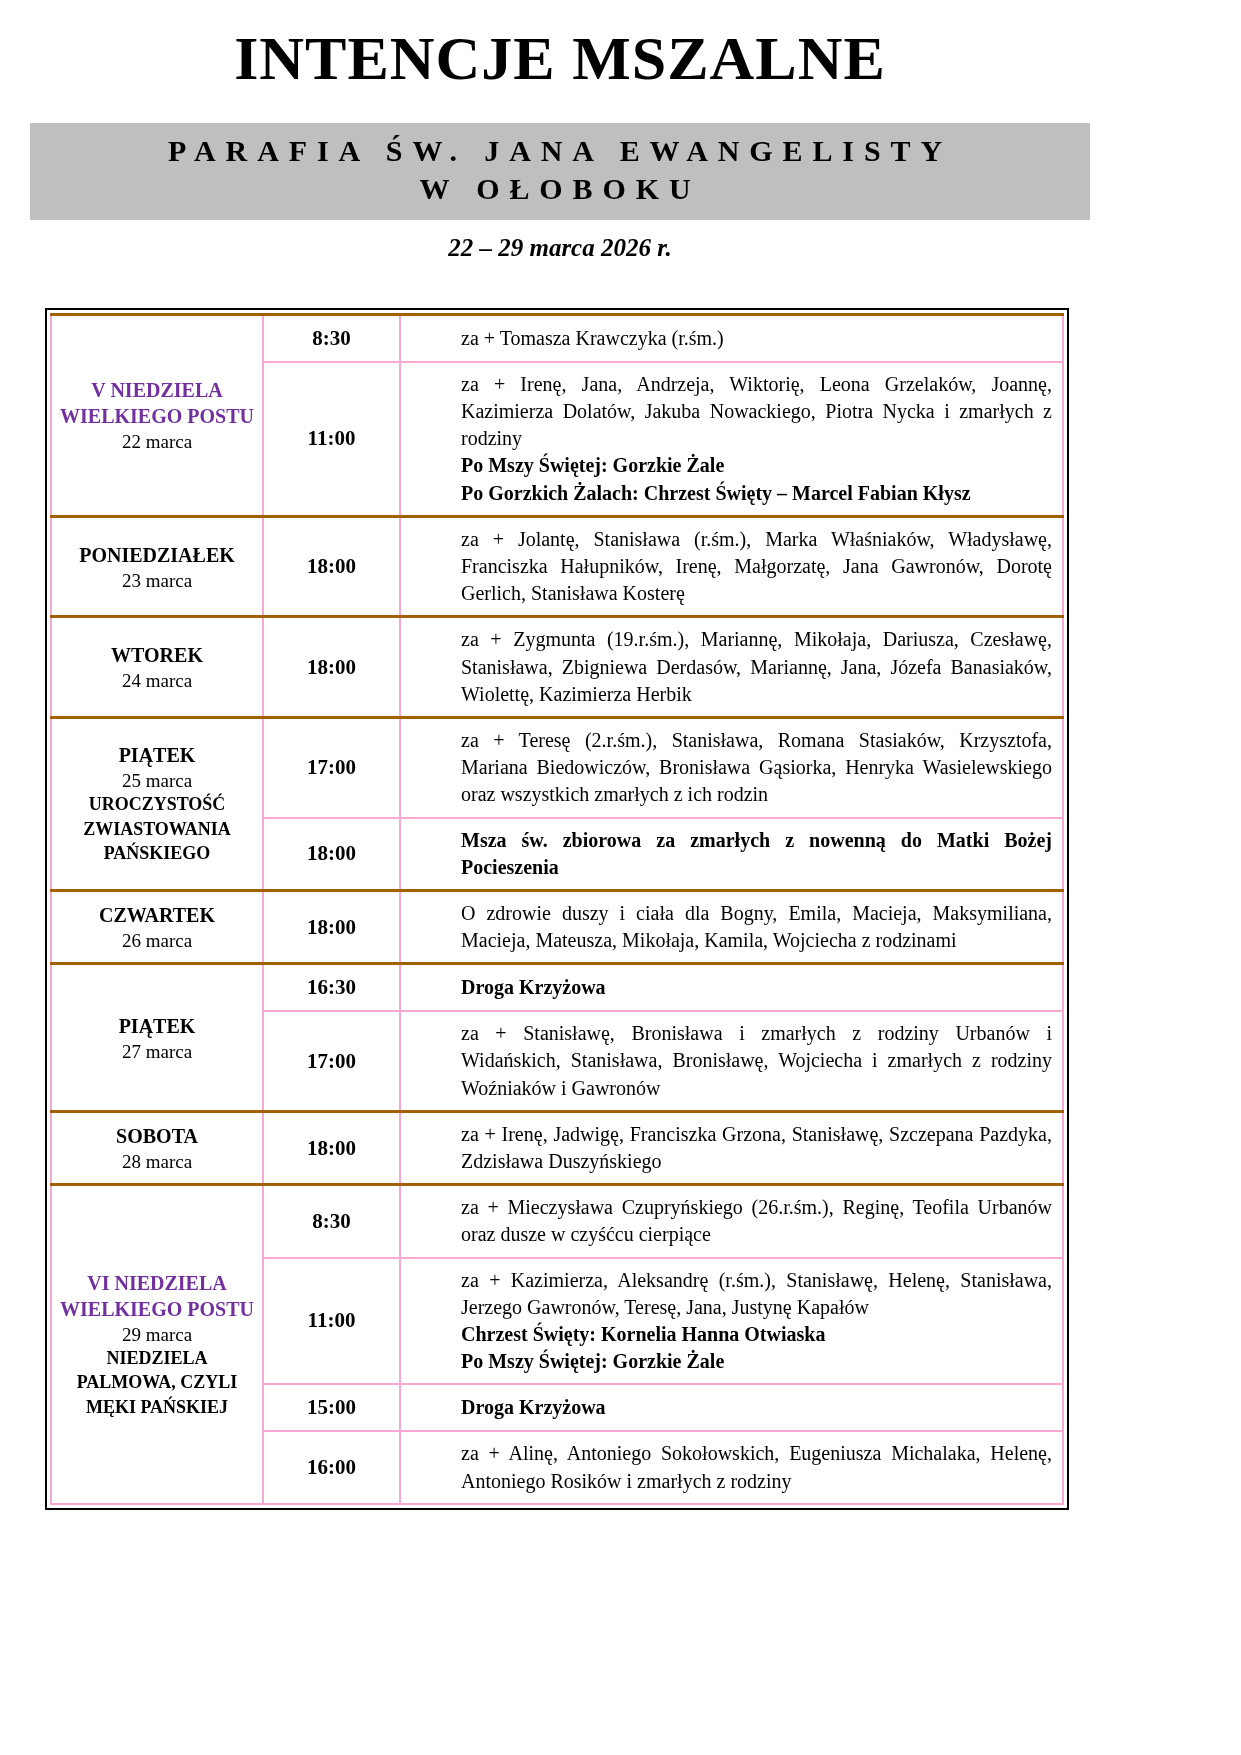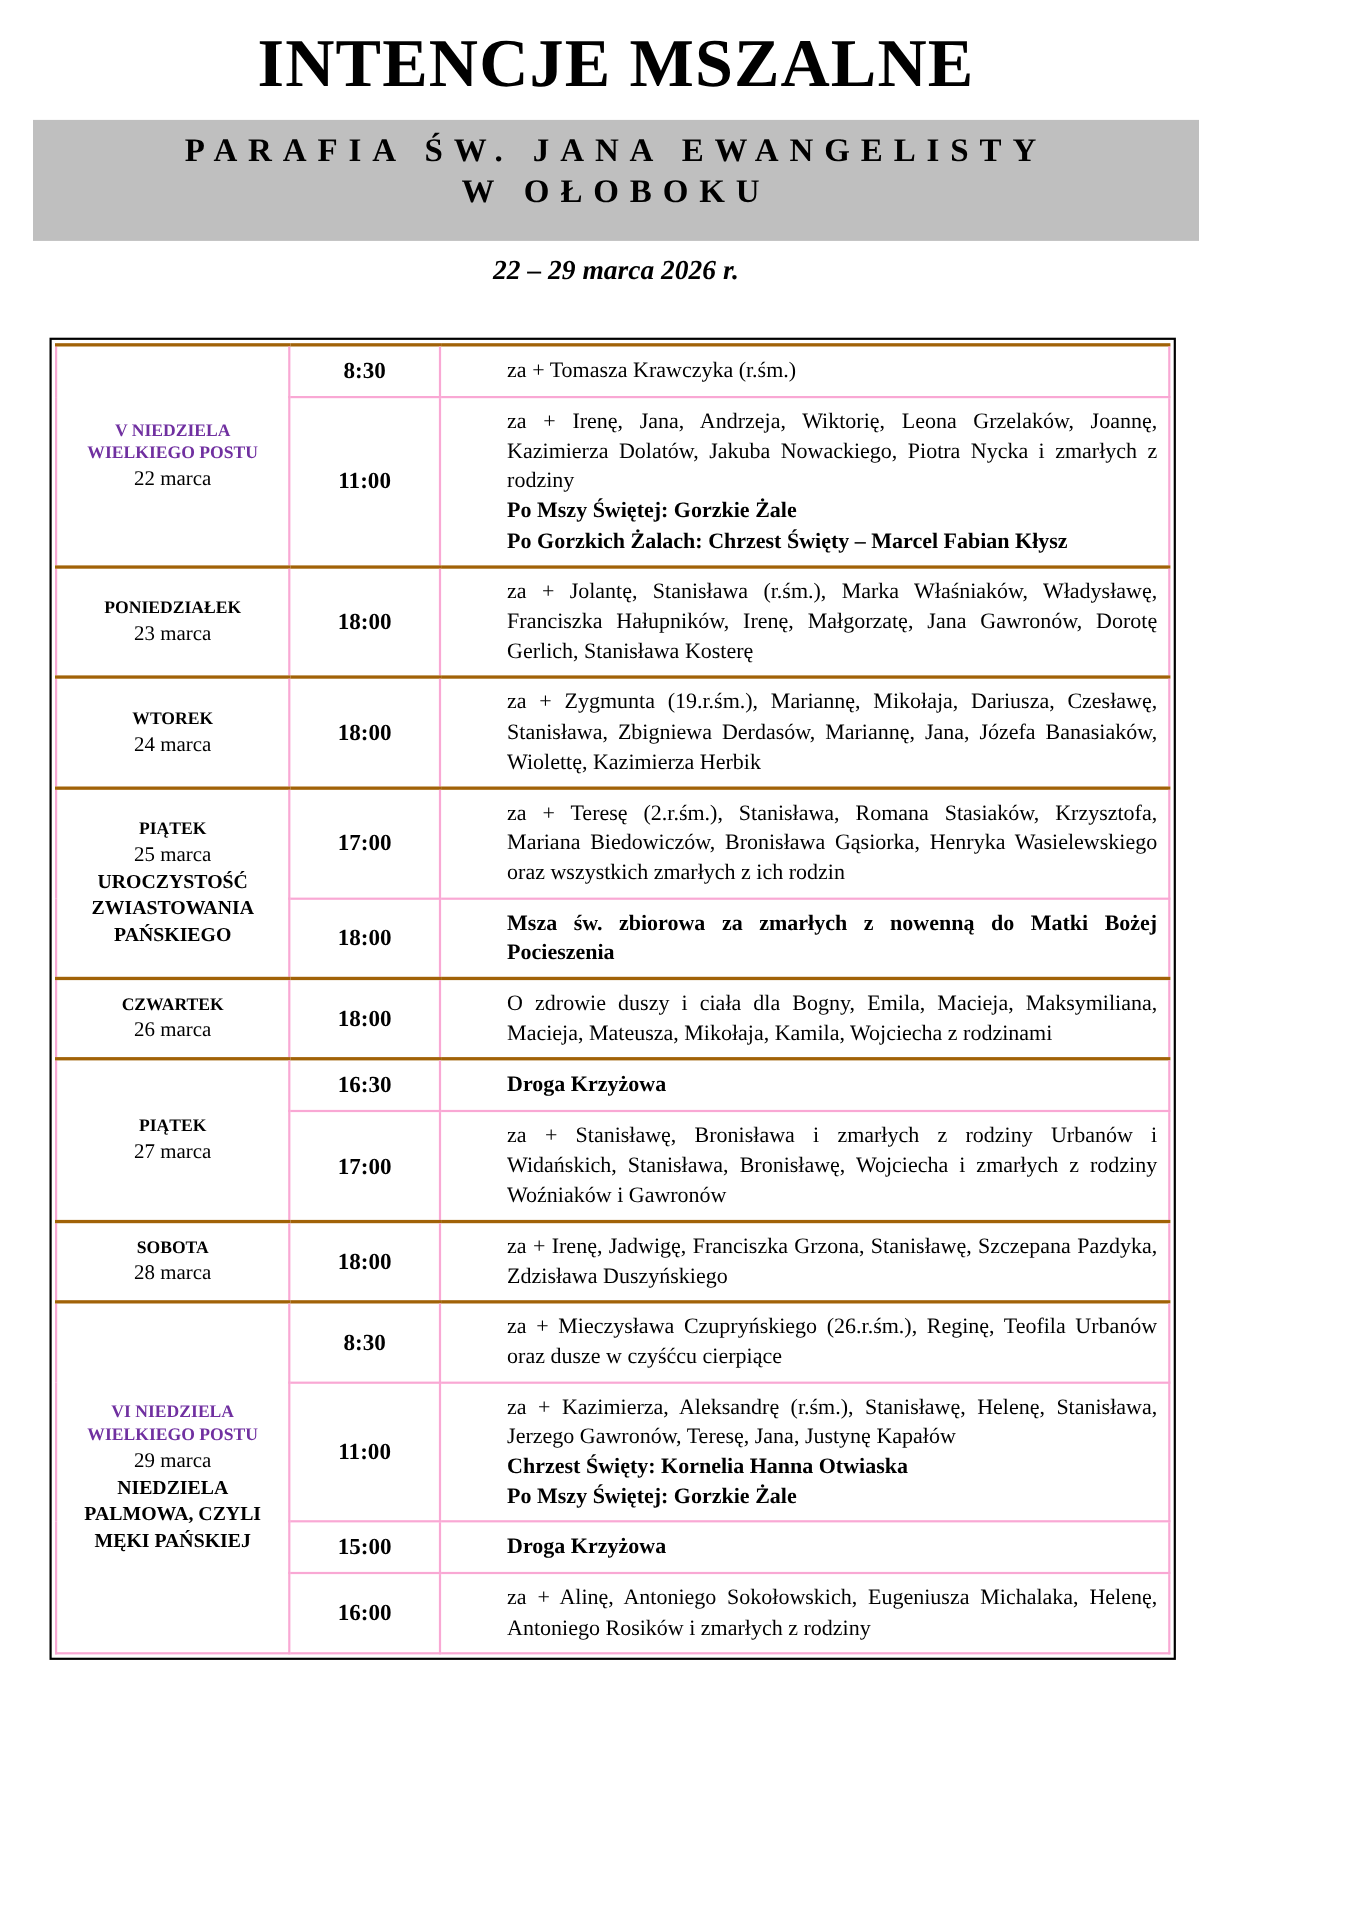--- a/index.html
+++ b/index.html
@@ -6,31 +6,31 @@
   html, body { margin: 0; padding: 0; }
   body {
     width: 1241px; height: 1755px;
     background: #ffffff; color: #000;
     font-family: "Liberation Serif", "DejaVu Serif", serif;
     overflow: hidden;
   }
   .content { padding-left: 30px; width: 1090px; }
 
   .page-title {
-    margin: 26px 0 18px 0;
+    margin: 26px 0 32px 0;
     text-align: center;
     font-size: 62px;
     font-weight: bold;
     letter-spacing: 1px;
     line-height: 1.05;
   }
   .banner {
     background: #BFBFBF;
     text-align: center;
-    padding: 9px 0 24px 0;
+    padding: 9px 0 11px 0;
   }
   .banner-line {
     font-size: 30px;
     font-weight: bold;
     letter-spacing: 0.33em;
     line-height: 1.28;
   }
   .date-range {
     text-align: center;
     font-size: 25px;
@@ -53,21 +53,21 @@
   td { border: 2px solid #f9a8d4; vertical-align: middle; }
   tr.group-start td { border-top: 3px solid #a16207; }
 
   td.day-cell {
     width: 212px;
     text-align: center;
     padding: 8px 5px;
   }
   .day-name {
     font-weight: bold;
-    font-size: 16px;
+    font-size: 20px;
     line-height: 1.3;
   }
   .day-name.purple { color: #7030A0; }
   .day-date { font-size: 19px; margin-top: 2px; }
   .day-note {
     font-weight: bold;
     font-size: 18px;
     line-height: 1.35;
   }
 

